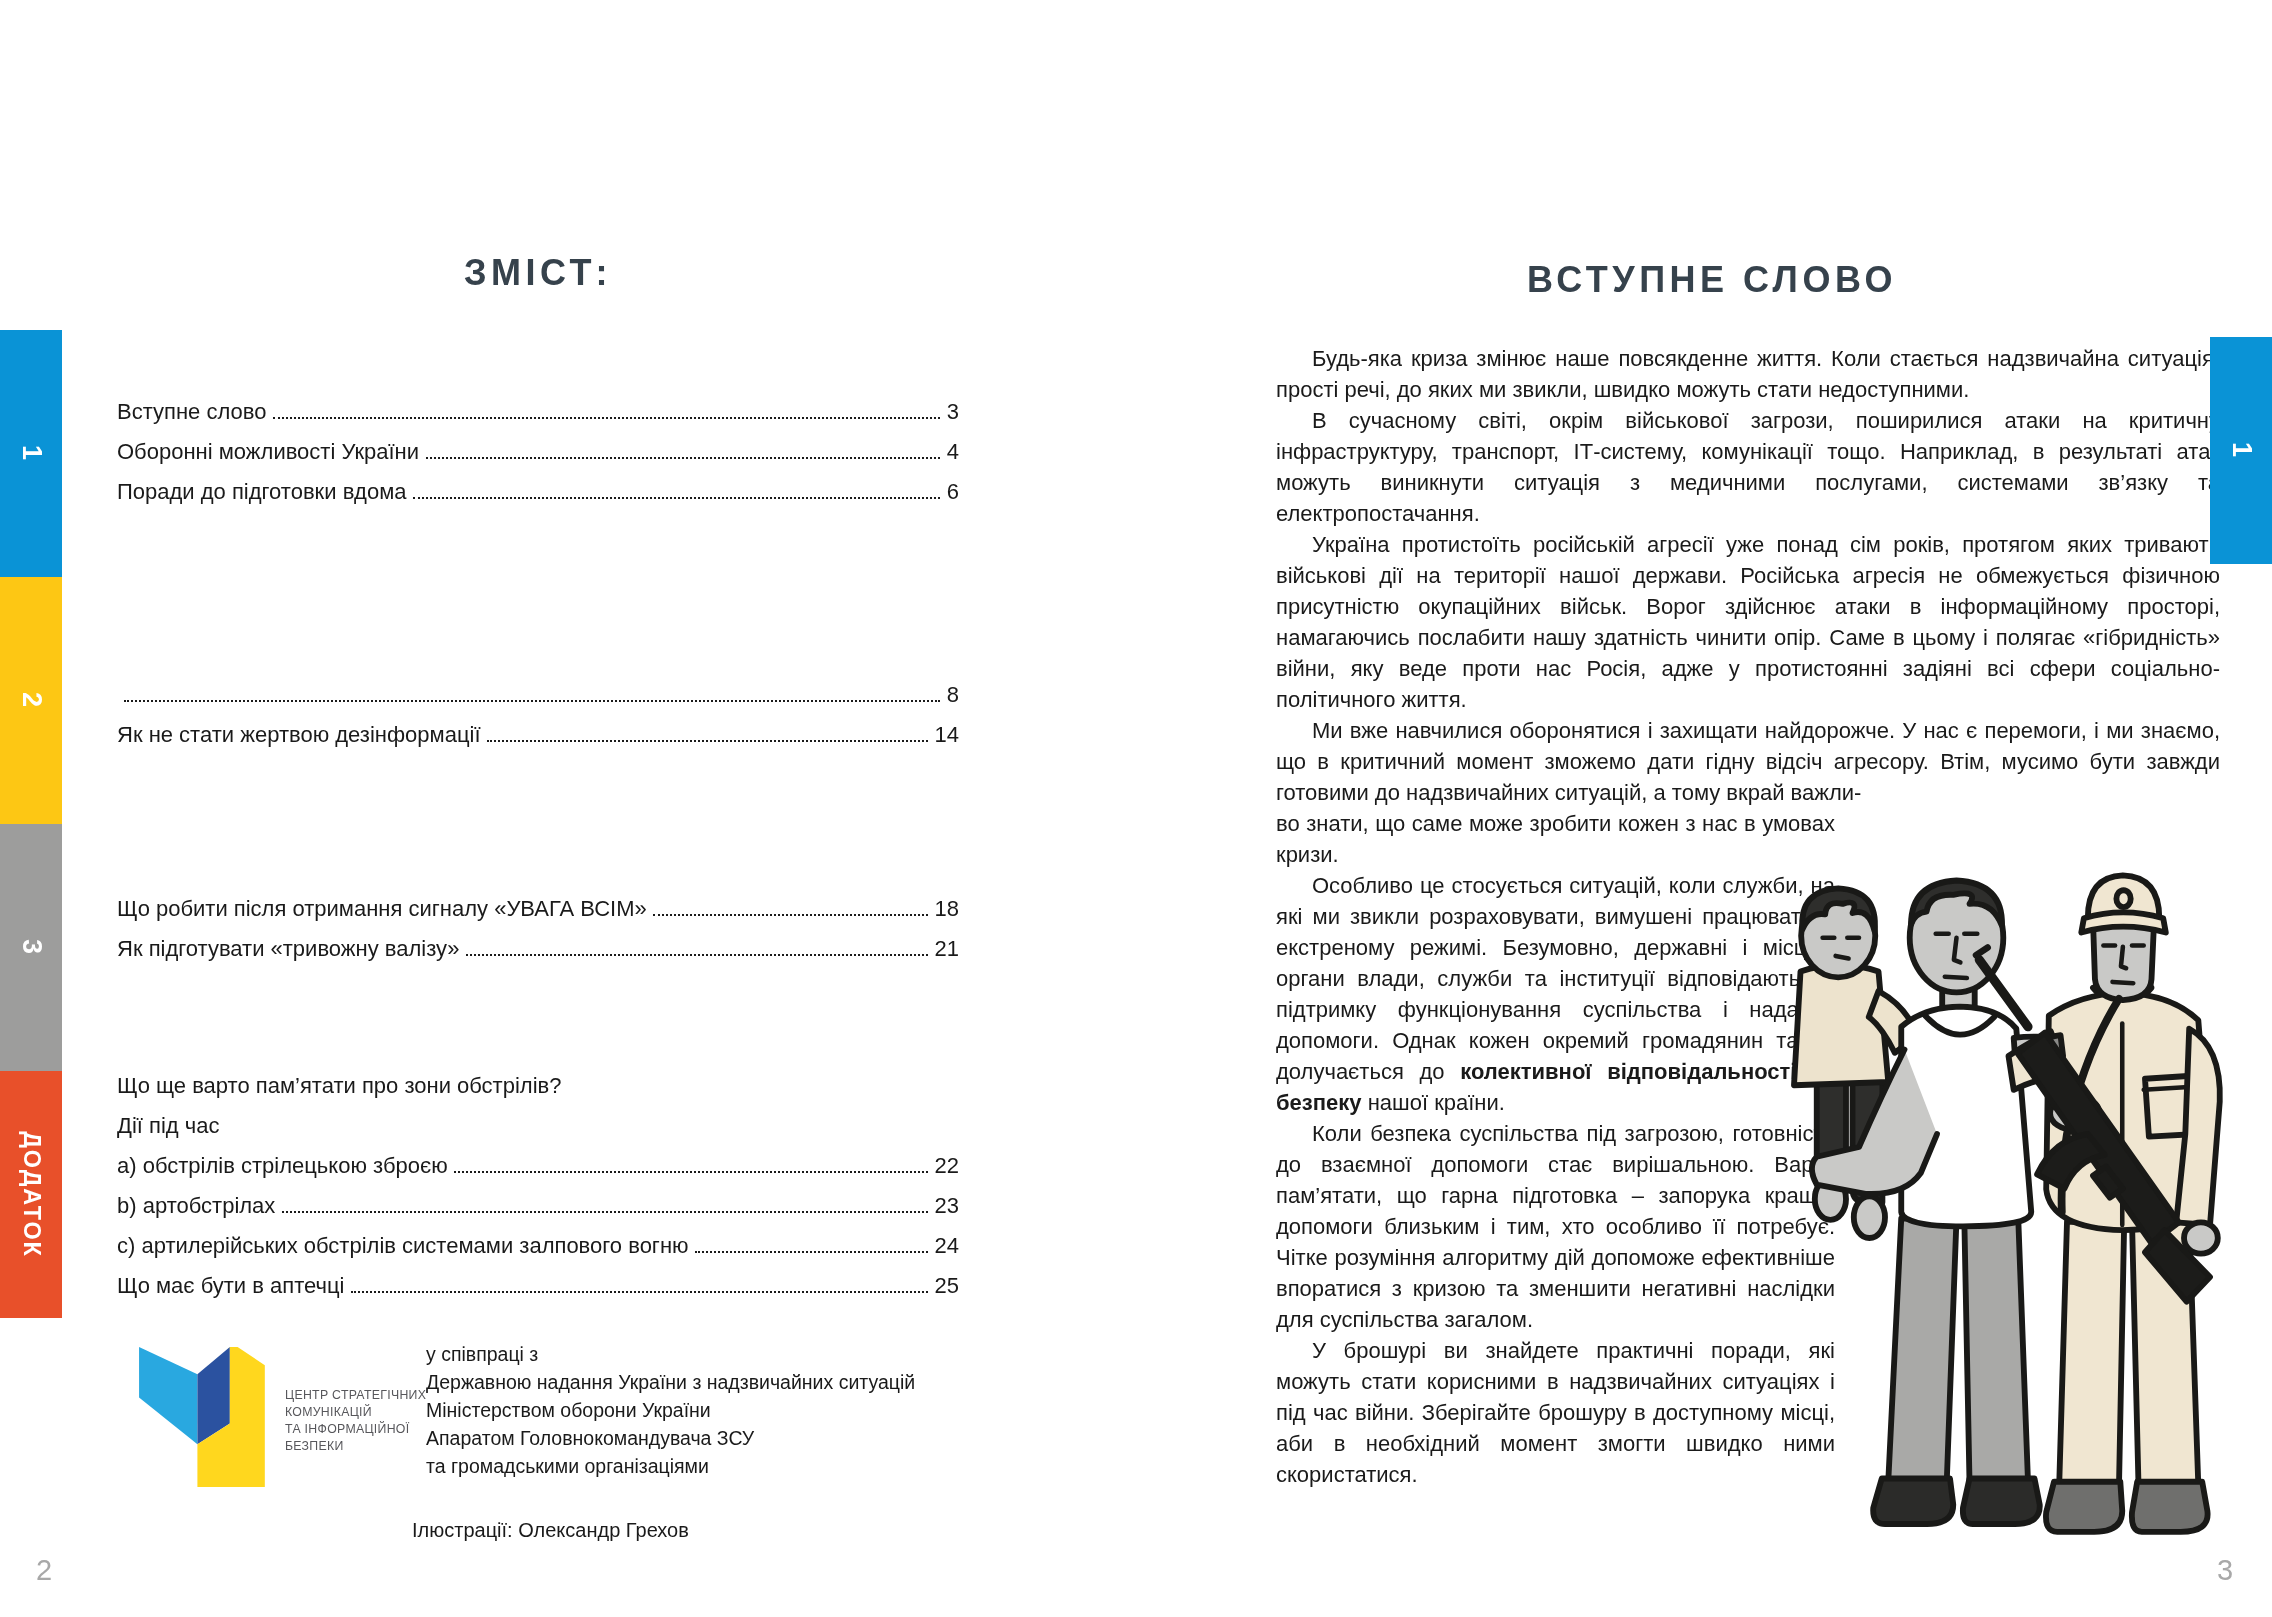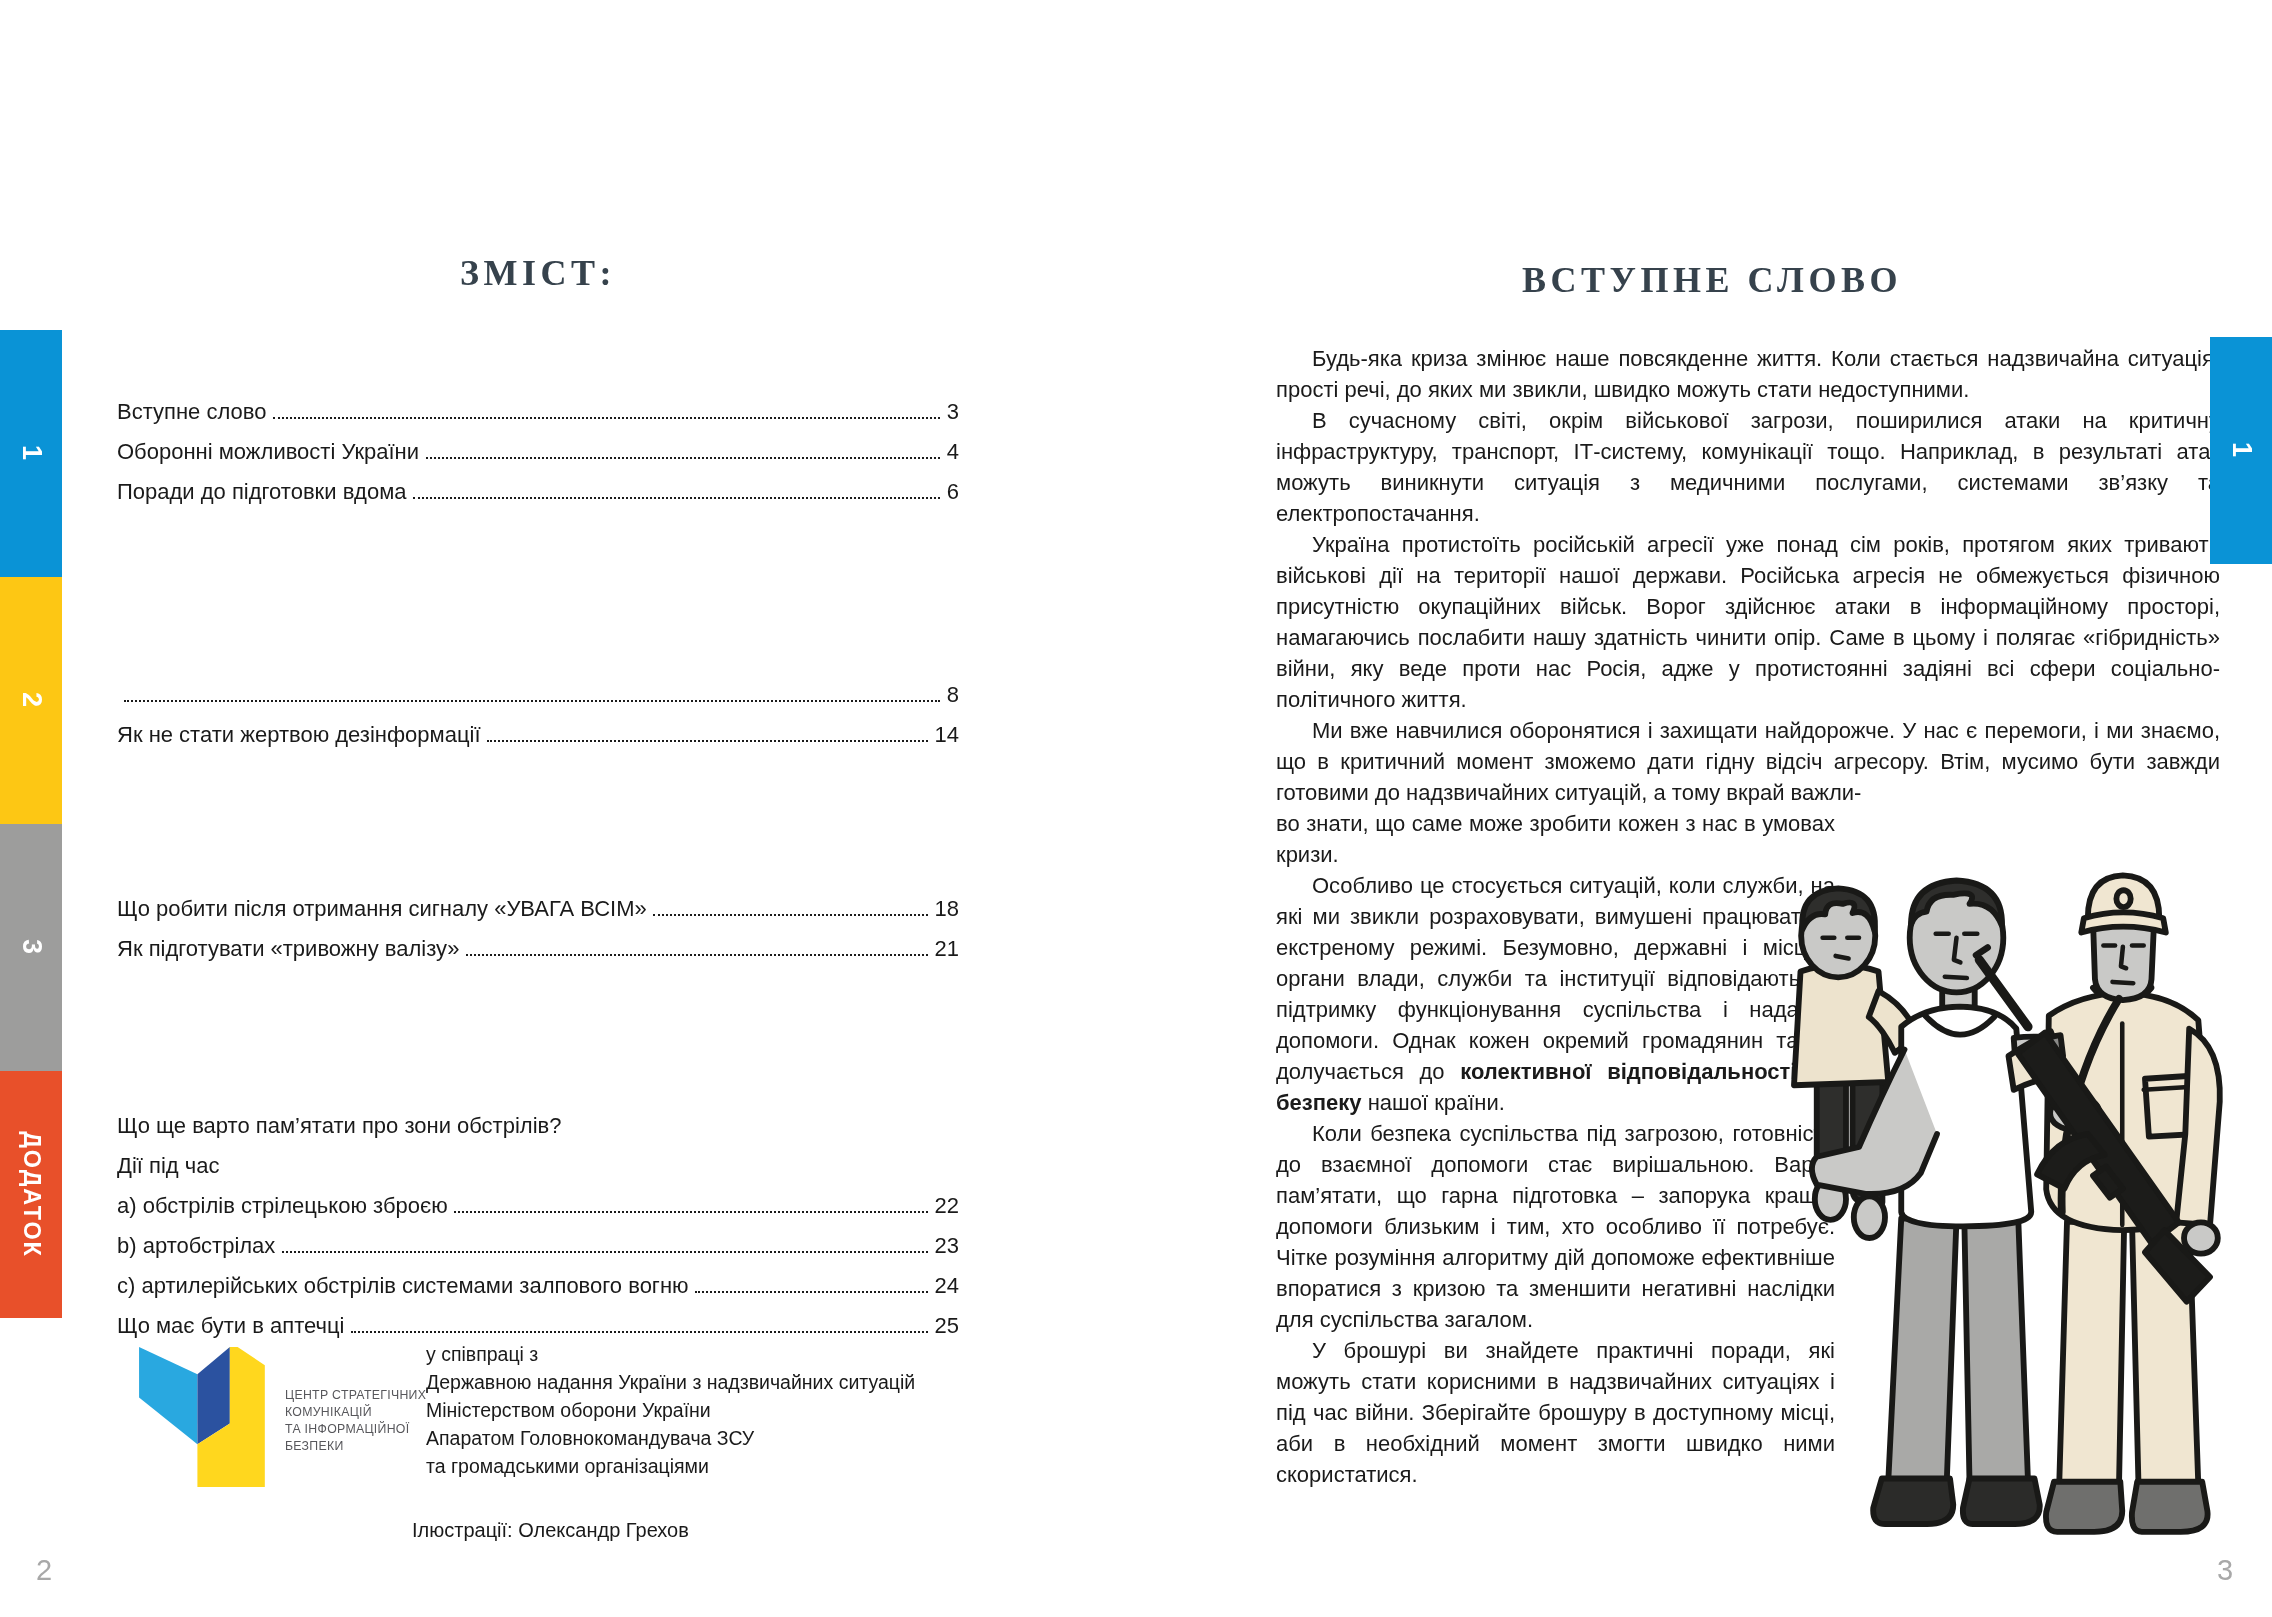--- a/index.html
+++ b/index.html
@@ -20,21 +20,21 @@
   .tab-right{left:2210px;width:63px;height:227px;}
   .tab-label{
     transform:rotate(90deg);
     color:#ffffff;font-weight:bold;font-size:27px;
     letter-spacing:1.9px;white-space:nowrap;
     font-family:"Liberation Sans",sans-serif;
   }
   
   .page-title{
     position:absolute;
-    font-family:Liberation Serif, serif;
+    font-family:Liberation Sans, sans-serif;
     font-weight:bold;font-size:36px;letter-spacing:4.5px;
     color:#36424c;text-align:center;
   }
   
   .toc-group{position:absolute;left:117px;width:842px;}
   .toc-row{
     display:flex;align-items:baseline;
     height:40px;font-size:22px;line-height:40px;color:#1a1a1a;
   }
   .toc-label{white-space:nowrap;}
@@ -127,21 +127,21 @@
       <span class="toc-dots"></span>
       <span class="toc-page">18</span>
     </div>
     <div class="toc-row">
       <span class="toc-label">Як підготувати «тривожну валізу»</span>
       <span class="toc-dots"></span>
       <span class="toc-page">21</span>
     </div>
   </div>
 
-  <div class="toc-group" style="top:1106px;">
+  <div class="toc-group" style="top:1066px;">
     <div class="toc-row heading">
       <span class="toc-label">Що ще варто пам’ятати про зони обстрілів?</span>
 
     </div>
     <div class="toc-row heading">
       <span class="toc-label">Дії під час</span>
 
     </div>
     <div class="toc-row">
       <span class="toc-label">a) обстрілів стрілецькою зброєю</span>

